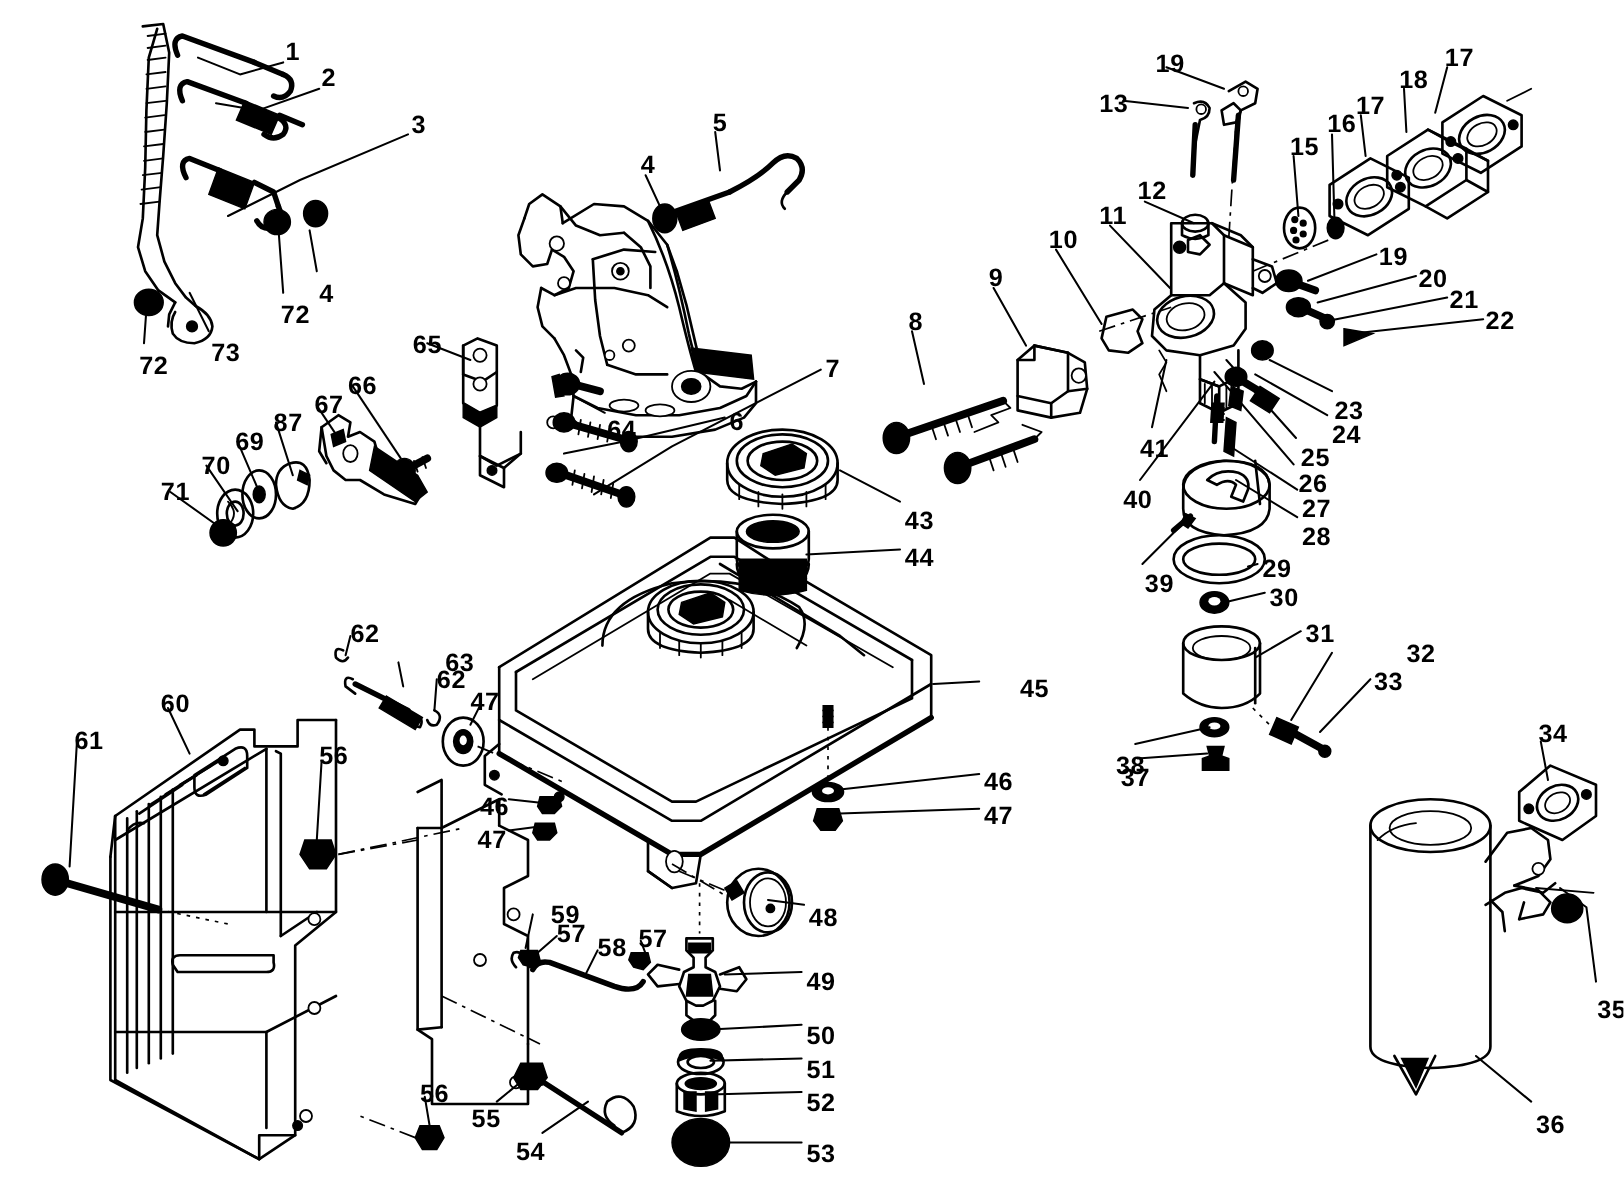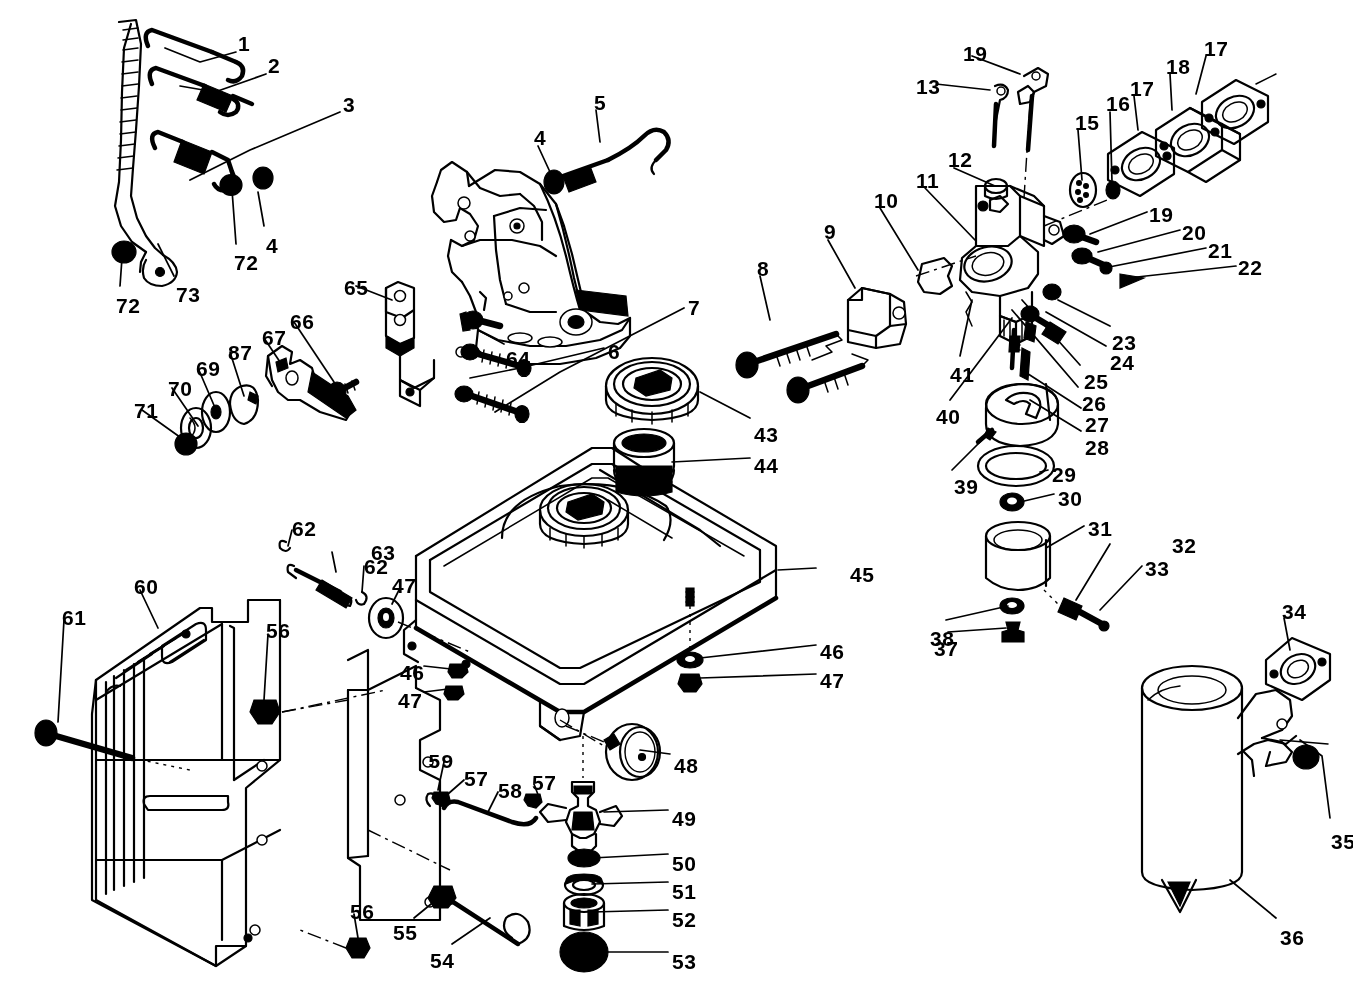--- a/index.html
+++ b/index.html
@@ -762,21 +762,21 @@
       <div class="callout" style="left: 672px; top: 881px;">51</div>
       <div class="callout" style="left: 672px; top: 909px;">52</div>
       <div class="callout" style="left: 672px; top: 951px; text-align: center;">53</div>
       <div class="callout" style="left: 430px; top: 950px;">54</div>
       <div class="callout" style="left: 393px; top: 922px;">55</div>
       <div class="callout" style="left: 350px; top: 901px;">56</div>
       <div class="callout" style="left: 266px; top: 620px;">56</div>
       <div class="callout" style="left: 464px; top: 768px;">57</div>
       <div class="callout" style="left: 532px; top: 772px;">57</div>
       <div class="callout" style="left: 498px; top: 780px;">58</div>
-      <div class="callout" style="left: 428px; top: 752px; font-family: Liberation Mono, monospace;">59</div>
+      <div class="callout" style="left: 459px; top: 752px;">59</div>
       <div class="callout" style="left: 134px; top: 576px;">60</div>
       <div class="callout" style="left: 62px; top: 607px;">61</div>
       <div class="callout" style="left: 292px; top: 518px;">62</div>
       <div class="callout" style="left: 364px; top: 556px;">62</div>
       <div class="callout" style="left: 332px; top: 542px; margin-left: 39px;">63</div>
       <div class="callout" style="left: 506px; top: 348px;">64</div>
       <div class="callout" style="left: 344px; top: 277px;">65</div>
       <div class="callout" style="left: 290px; top: 311px;">66</div>
       <div class="callout" style="left: 262px; top: 327px;">67</div>
       <div class="callout" style="left: 228px; top: 342px;">87</div>

